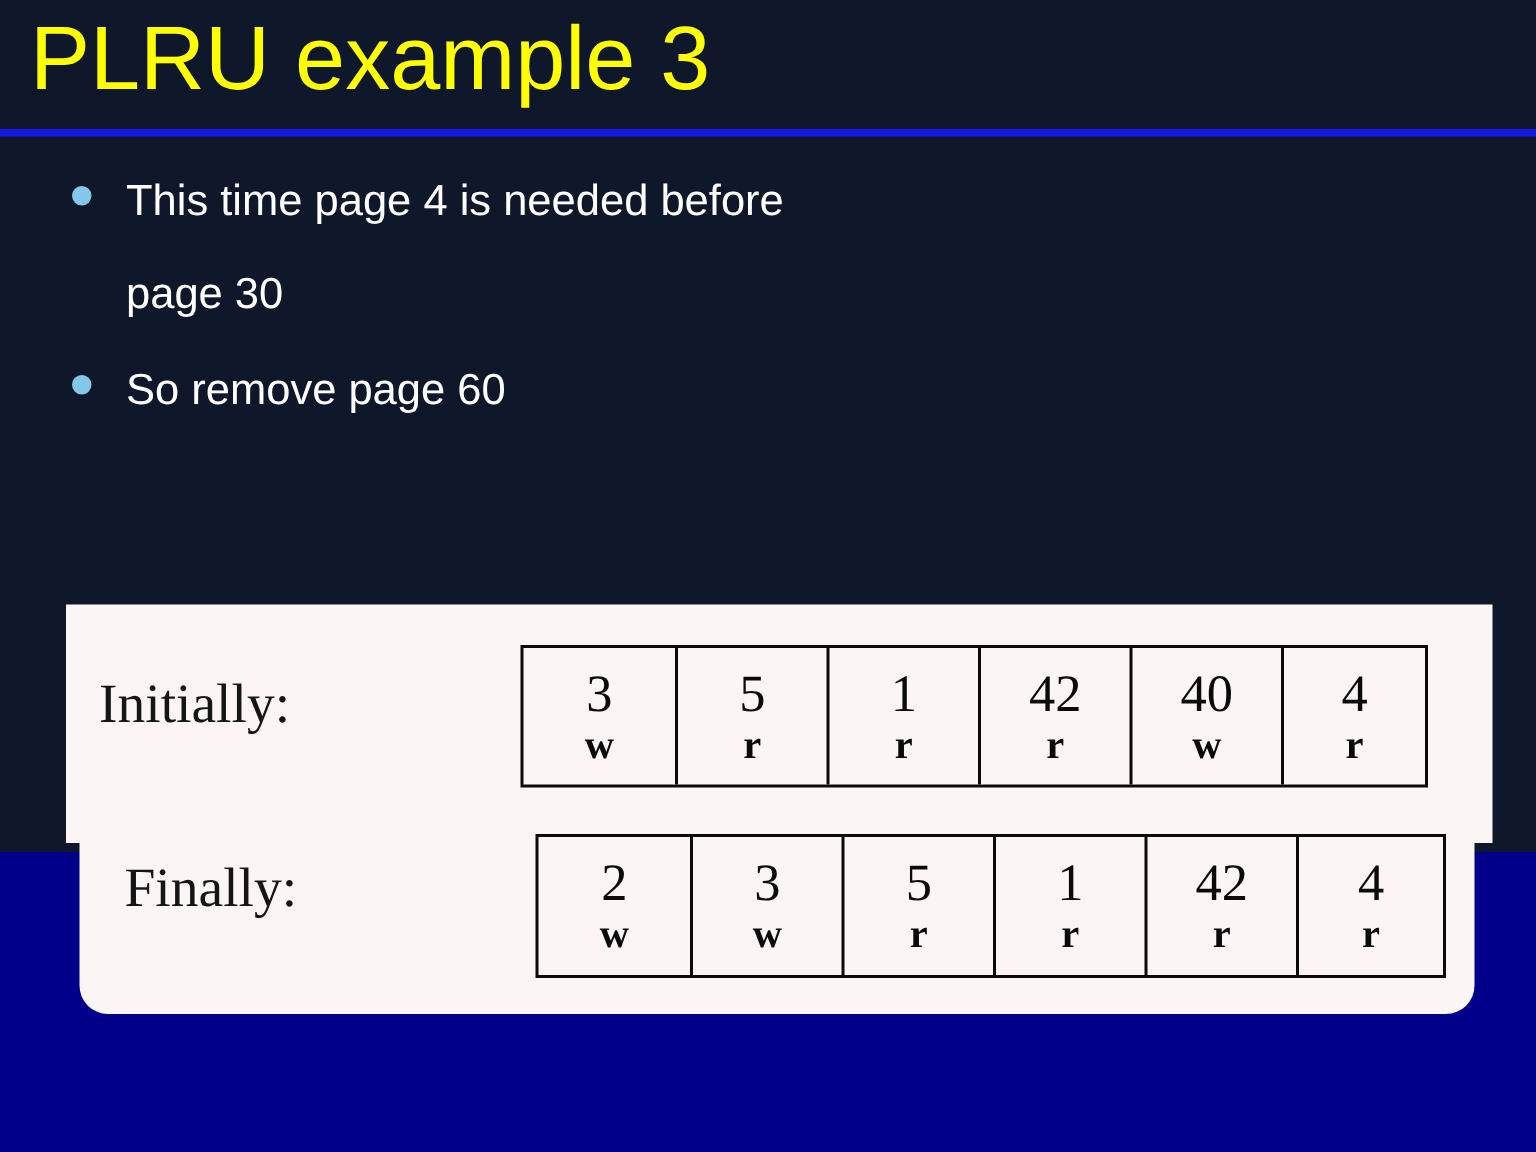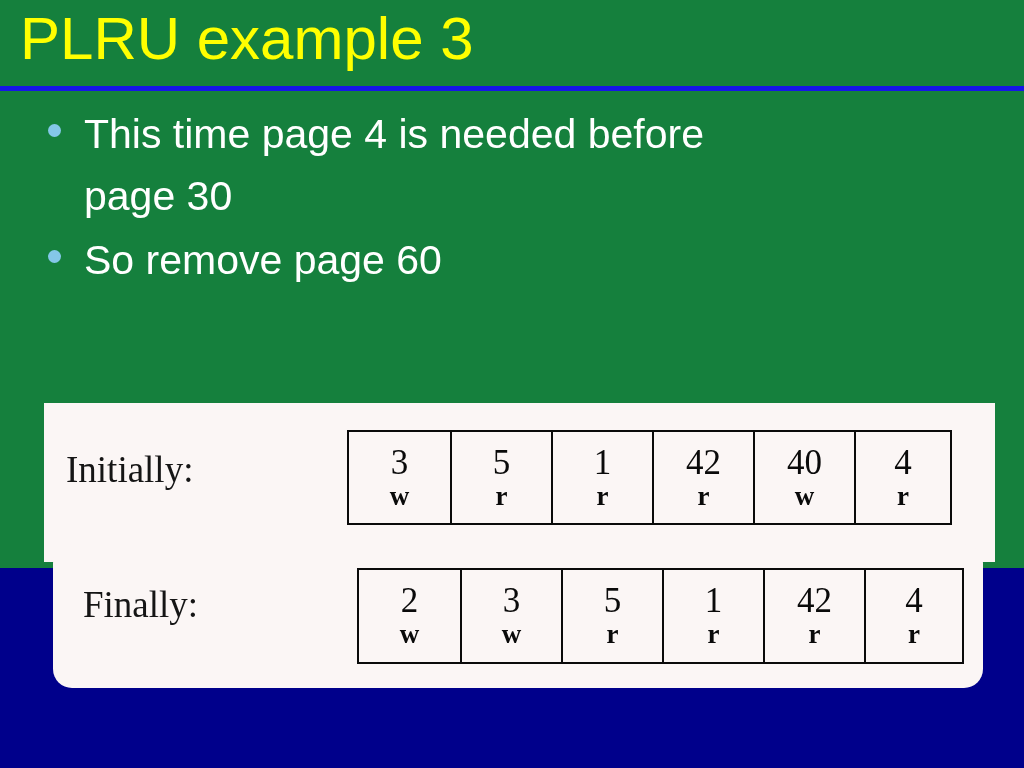--- a/index.html
+++ b/index.html
@@ -11,21 +11,21 @@
     height: 768px;
     overflow: hidden;
     background: #00008B;
     font-family: "Liberation Sans", sans-serif;
   }
 
   #slide {
     position: relative;
     width: 1024px;
     height: 568px;
-    background: #15803d;
+    background: #0f172a;
   }
 
   
   #title-bar {
     position: absolute;
     left: 0;
     top: 0;
     width: 1024px;
     height: 92px;
   }
@@ -66,41 +66,41 @@
     position: absolute;
     left: 8px;
     top: 21px;
     width: 13px;
     height: 13px;
     border-radius: 50%;
     background: #84C7E8;
   }
   .bullet-text {
     font-family: "Liberation Sans", sans-serif;
-    font-size: 41px;
+    font-size: 29px;
     line-height: 62px;
     color: #FFFFFF;
     white-space: pre-line;
   }
 
   
   .panel {
     position: absolute;
     background: #FBF6F5;
   }
   #panel-initially {
     left: 44px;
     top: 372px;
     width: 951px;
     height: 159px;
     margin-top: 31px;
   }
   #panel-finally {
     left: 53px;
-    top: 544px;
+    top: 532px;
     width: 930px;
     height: 144px;
     border-radius: 19px;
   }
 
   .panel-label {
     position: absolute;
     font-family: "Liberation Serif", serif;
     font-size: 37px;
     line-height: 37px;

